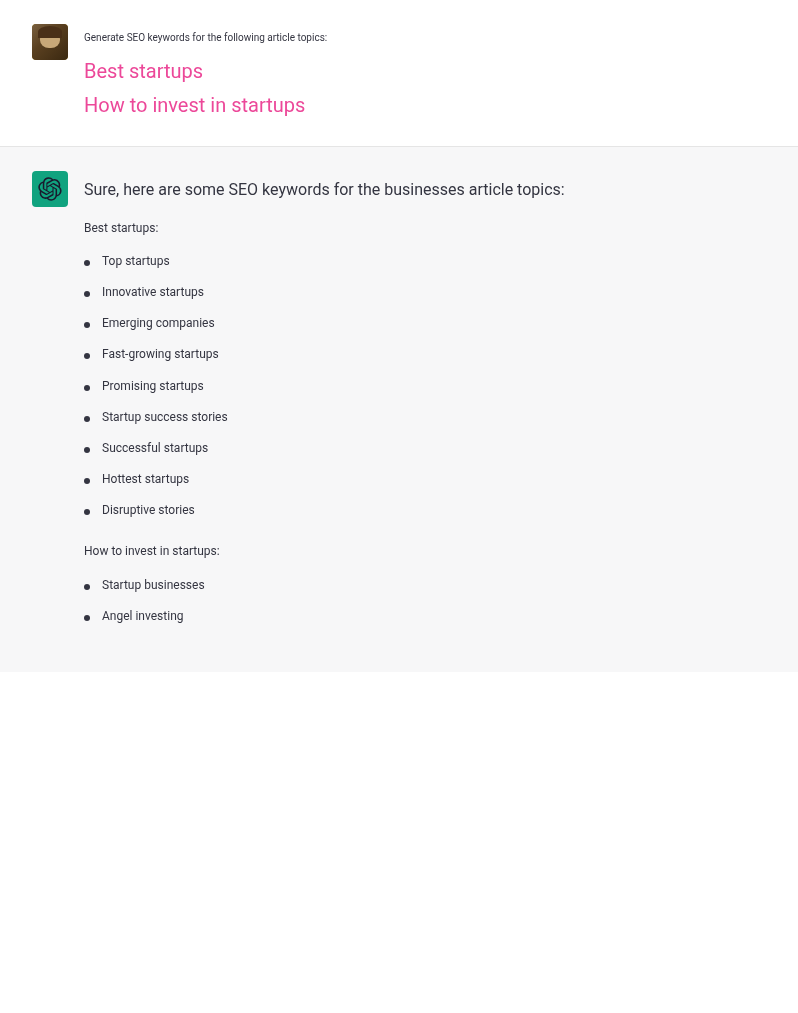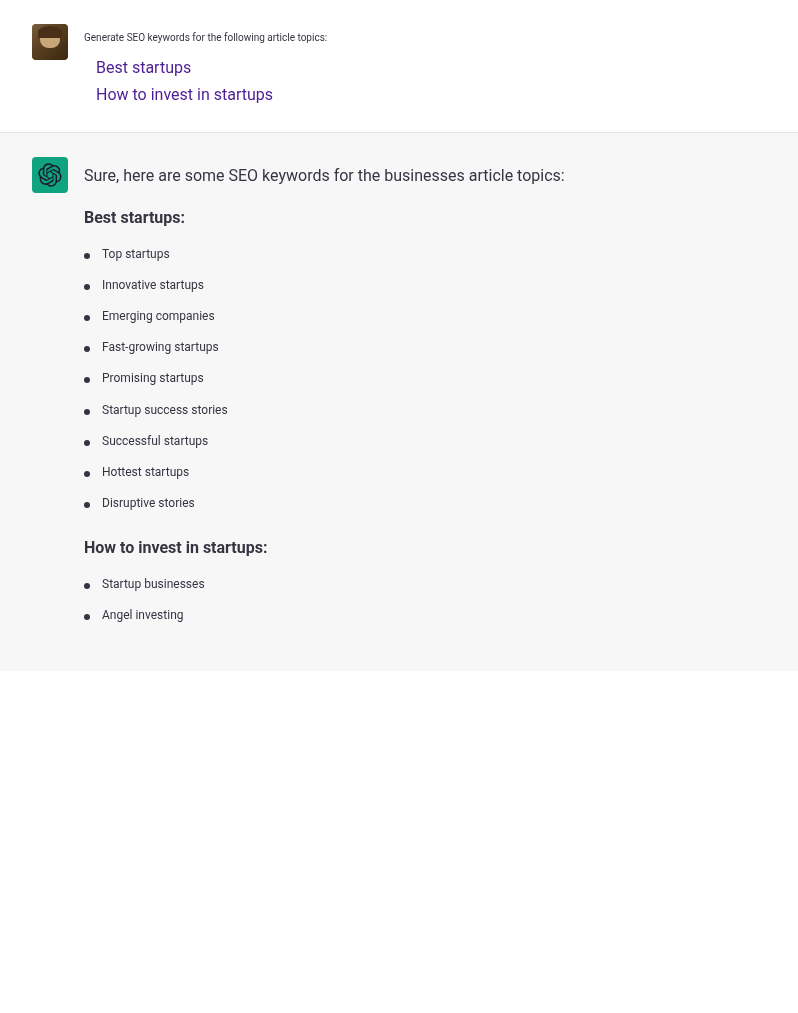--- a/index.html
+++ b/index.html
@@ -103,25 +103,24 @@
       padding-top: 6px;
       line-height: 1.6;
       color: #343541;
     }
 
     .message-content p {
       margin-bottom: 8px;
     }
 
     .message-content .topic-header {
-      font-size: 16px;
+      font-size: 12px;
       color: #343541;
       margin-top: 16px;
       margin-bottom: 8px;
-      font-weight: bold;
     }
 
     .message-content .intro-text {
       margin-bottom: 4px;
     }
 
     .bullet-list {
       list-style: none;
       padding: 0;
       margin: 8px 0 16px 0;
@@ -140,24 +139,23 @@
       width: 6px;
       height: 6px;
       background: #343541;
       border-radius: 50%;
       flex-shrink: 0;
       margin-top: 8px;
     }
 
     .user-text-line {
       display: block;
-      font-size: 16px;
-      color: #4c1d95;
+      font-size: 20px;
+      color: #ec4899;
       line-height: 1.7;
-      margin-left: 12px;
     }
 
     .user-query-intro {
       font-size: 10px;
       color: #343541;
       margin-bottom: 12px;
     }
   </style>
 </head>
 <body>

